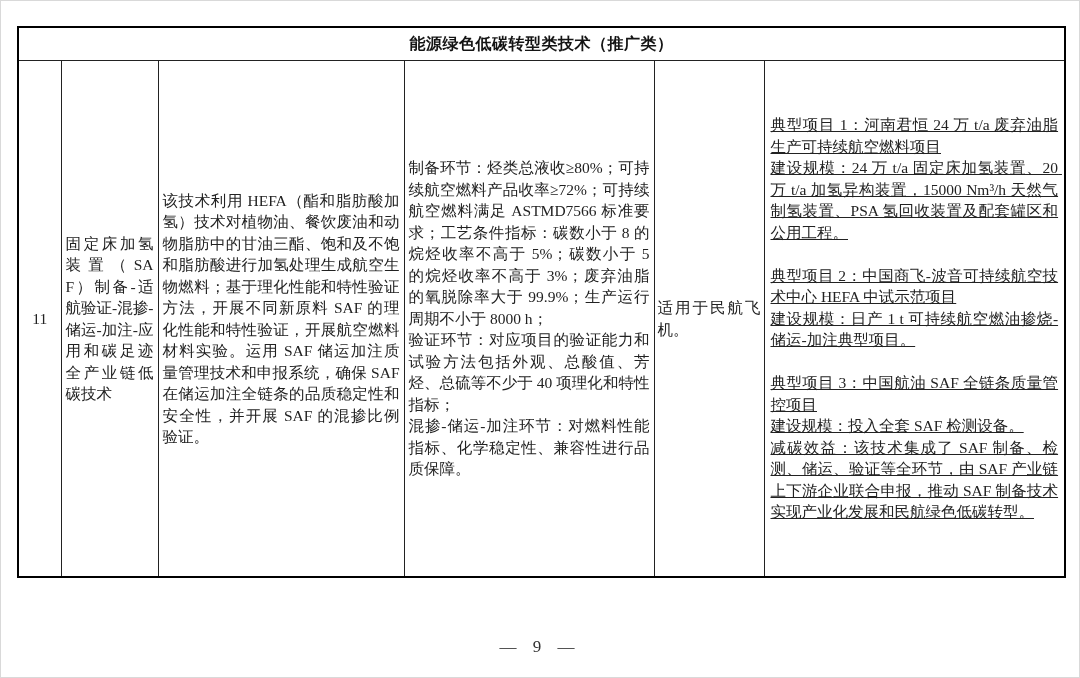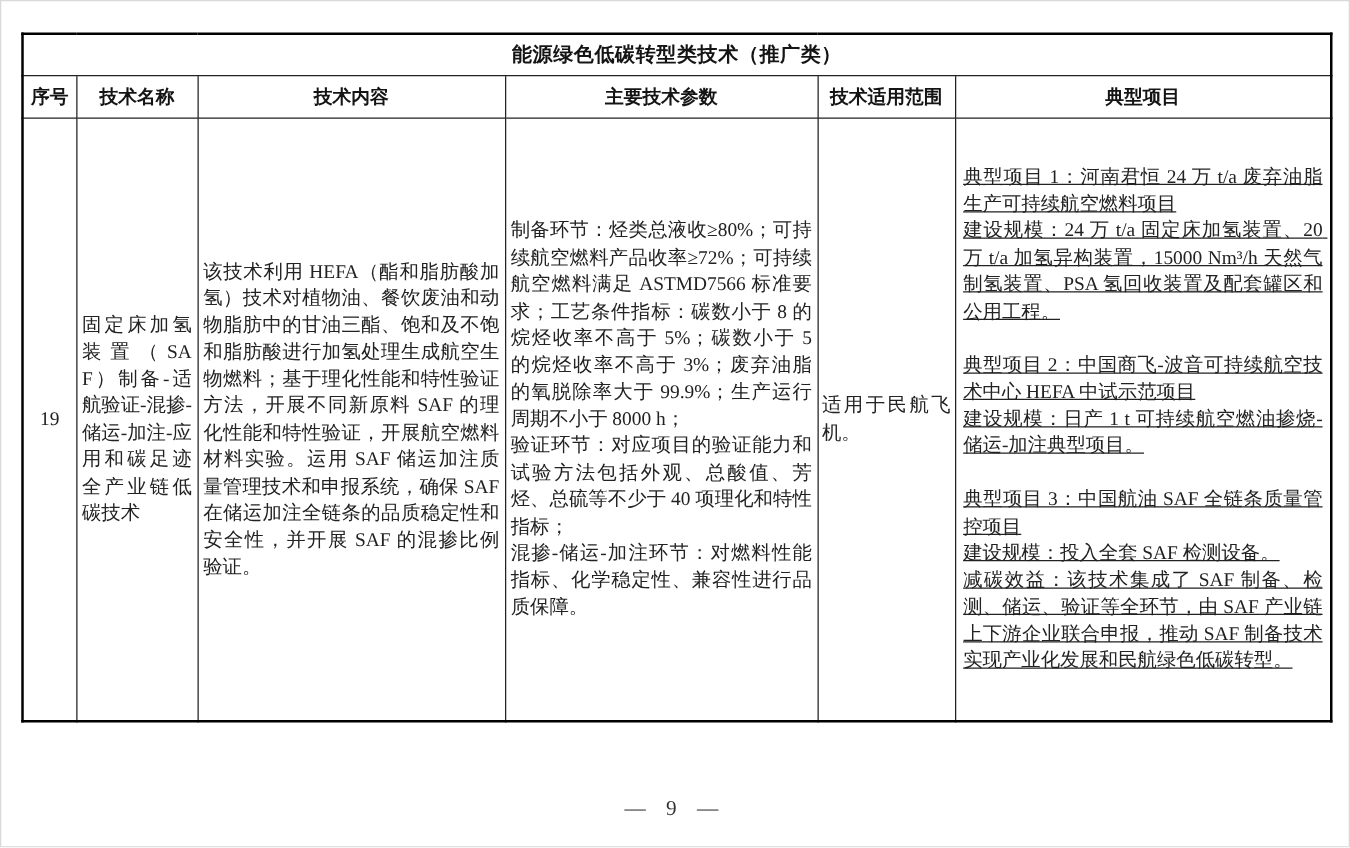--- a/index.html
+++ b/index.html
@@ -99,29 +99,21 @@
       <col style="width:246px">
       <col style="width:250px">
       <col style="width:110px">
       <col style="width:301px">
     </colgroup>
     <tbody>
       <tr>
         <td class="title-cell" colspan="6">能源绿色低碳转型类技术（推广类）</td>
       </tr>
       <tr>
-        <th class="col-head">序号</th>
-        <th class="col-head">技术名称</th>
-        <th class="col-head">技术内容</th>
-        <th class="col-head">主要技术参数</th>
-        <th class="col-head">技术适用范围</th>
-        <th class="col-head">典型项目</th>
-      </tr>
-      <tr>
-        <td class="body-cell cell-serial">19</td>
+        <td class="body-cell cell-serial">11</td>
         <td class="body-cell">固定床加氢装置（SAF）制备-适航验证-混掺-储运-加注-应用和碳足迹全产业链低碳技术</td>
         <td class="body-cell">该技术利用 HEFA（酯和脂肪酸加氢）技术对植物油、餐饮废油和动物脂肪中的甘油三酯、饱和及不饱和脂肪酸进行加氢处理生成航空生物燃料；基于理化性能和特性验证方法，开展不同新原料 SAF 的理化性能和特性验证，开展航空燃料材料实验。运用 SAF 储运加注质量管理技术和申报系统，确保 SAF 在储运加注全链条的品质稳定性和安全性，并开展 SAF 的混掺比例验证。</td>
         <td class="body-cell">制备环节：烃类总液收≥80%；可持续航空燃料产品收率≥72%；可持续航空燃料满足 ASTMD7566 标准要求；工艺条件指标：碳数小于 8 的烷烃收率不高于 5%；碳数小于 5 的烷烃收率不高于 3%；废弃油脂的氧脱除率大于 99.9%；生产运行周期不小于 8000 h；
 验证环节：对应项目的验证能力和试验方法包括外观、总酸值、芳烃、总硫等不少于 40 项理化和特性指标；
 混掺-储运-加注环节：对燃料性能指标、化学稳定性、兼容性进行品质保障。</td>
         <td class="body-cell cell-scope">适用于民航飞机。</td>
         <td class="body-cell cell-projects">典型项目 1：河南君恒 24 万 t/a 废弃油脂生产可持续航空燃料项目
 建设规模：24 万 t/a 固定床加氢装置、20 万 t/a 加氢异构装置，15000 Nm³/h 天然气制氢装置、PSA 氢回收装置及配套罐区和公用工程。
 
 典型项目 2：中国商飞-波音可持续航空技术中心 HEFA 中试示范项目

